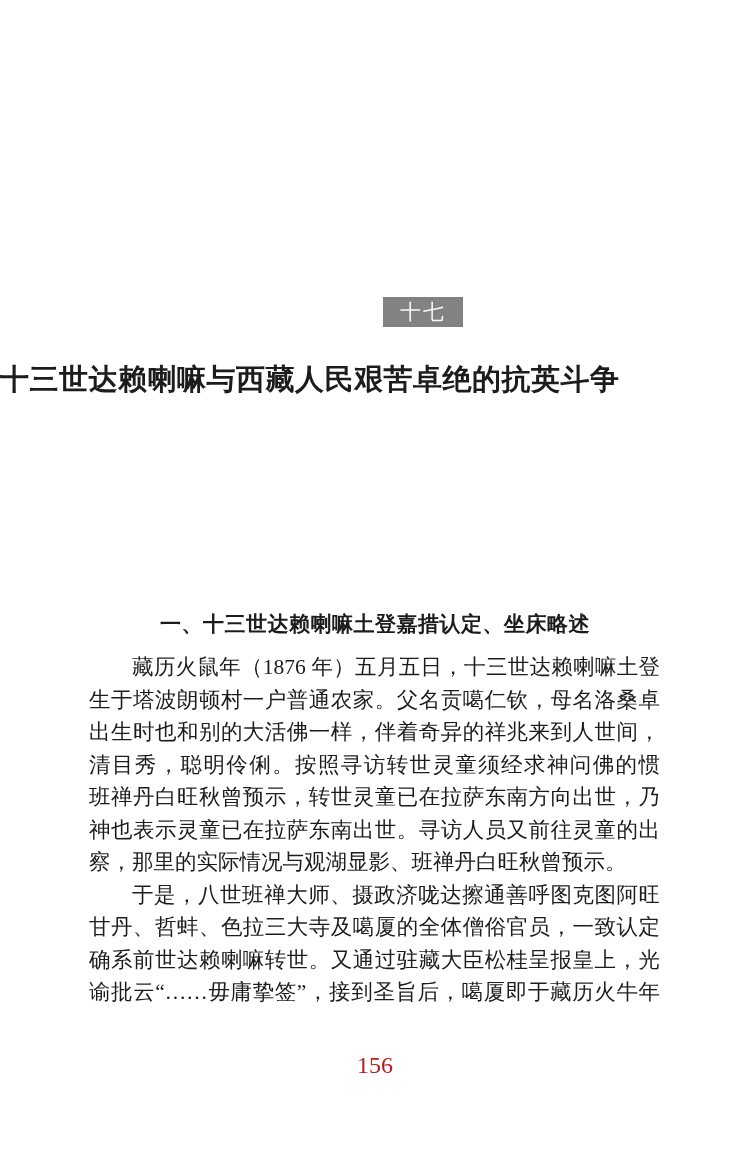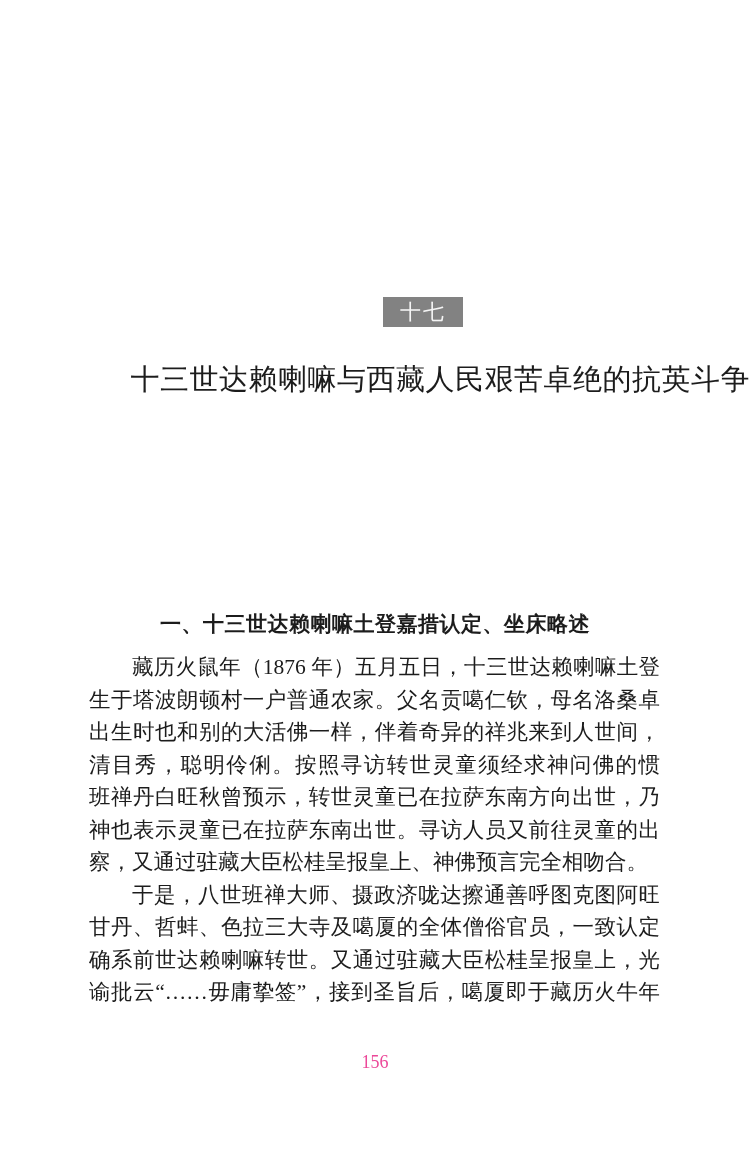--- a/index.html
+++ b/index.html
@@ -30,23 +30,23 @@
     letter-spacing: 2px;
     font-family: "Liberation Serif", "DejaVu Serif", serif;
     white-space: nowrap;
     margin-left: 48px;
   }
   #chapter-title {
     position: absolute;
     top: 341px;
     left: 0;
     width: 100%;
-    text-align: right;
+    text-align: left;
     font-size: 29px;
-    font-weight: 400;
+    font-weight: 700;
     letter-spacing: 0.5px;
     font-family: "Liberation Serif", "DejaVu Serif", serif;
     white-space: nowrap;
   }
   #section-heading {
     position: absolute;
     top: 593px;
     left: 0;
     width: 100%;
     text-align: center;
@@ -79,23 +79,23 @@
   }
   .body-line.indent {
     text-indent: 43px;
   }
   #page-number {
     position: absolute;
     top: 1052px;
     left: 0;
     width: 100%;
     text-align: center;
-    font-size: 18px;
+    font-size: 24px;
     font-family: "Liberation Serif", "DejaVu Serif", serif;
-    color: #ec4899;
+    color: #b91c1c;
   }
 </style>
 </head>
 <body>
 
 <div id="page">
 
   <div id="chapter-box">
     <span>十七</span>
   </div>
@@ -104,21 +104,21 @@
 
   <h2 id="section-heading">一、十三世达赖喇嘛土登嘉措认定、坐床略述</h2>
 
   <div id="body-text">
       <div class="body-line fill indent">藏历火鼠年（1876 年）五月五日，十三世达赖喇嘛土登嘉措降</div>
       <div class="body-line fill">生于塔波朗顿村一户普通农家。父名贡噶仁钦，母名洛桑卓玛。他</div>
       <div class="body-line fill">出生时也和别的大活佛一样，伴着奇异的祥兆来到人世间，长得眉</div>
       <div class="body-line fill">清目秀，聪明伶俐。按照寻访转世灵童须经求神问佛的惯例，八世</div>
       <div class="body-line fill">班禅丹白旺秋曾预示，转世灵童已在拉萨东南方向出世，乃穷护法</div>
       <div class="body-line fill">神也表示灵童已在拉萨东南出世。寻访人员又前往灵童的出生地观</div>
-      <div class="body-line">察，又通过驻藏大臣松桂呈报皇上、神佛预言完全相吻合。</div>
+      <div class="body-line">察，那里的实际情况与观湖显影、班禅丹白旺秋曾预示。</div>
       <div class="body-line fill indent">于是，八世班禅大师、摄政济咙达擦通善呼图克图阿旺贝丹，</div>
       <div class="body-line fill">甘丹、哲蚌、色拉三大寺及噶厦的全体僧俗官员，一致认定该灵童</div>
       <div class="body-line fill">确系前世达赖喇嘛转世。又通过驻藏大臣松桂呈报皇上，光绪皇帝</div>
       <div class="body-line fill">谕批云“……毋庸挚签”，接到圣旨后，噶厦即于藏历火牛年（1877</div>
     </div>
 
   <div id="page-number">156</div>
 
 </div>
 

